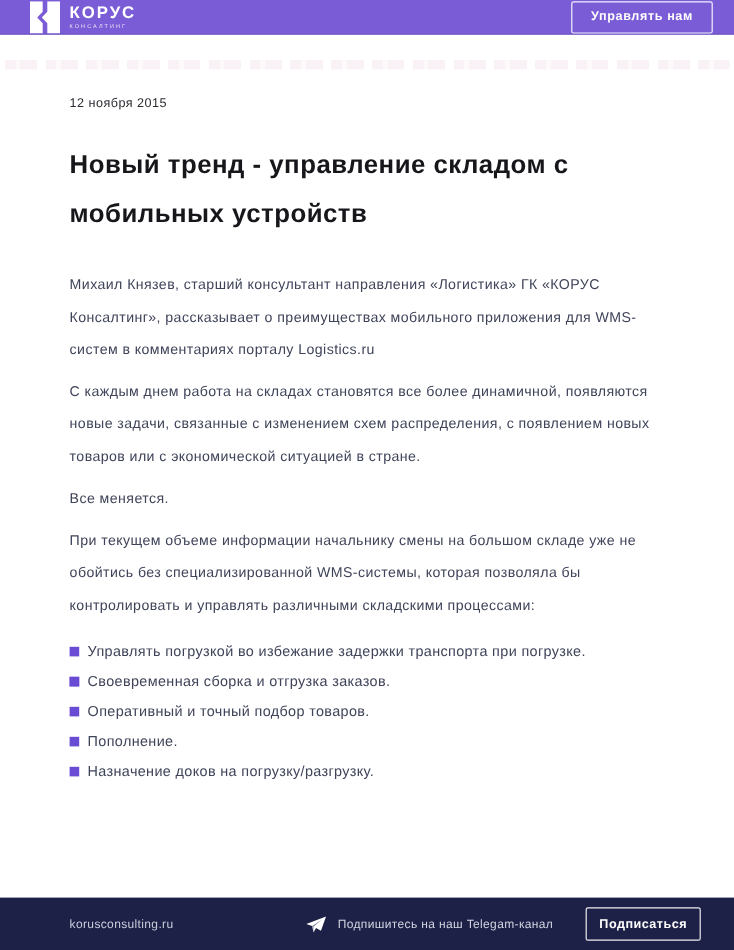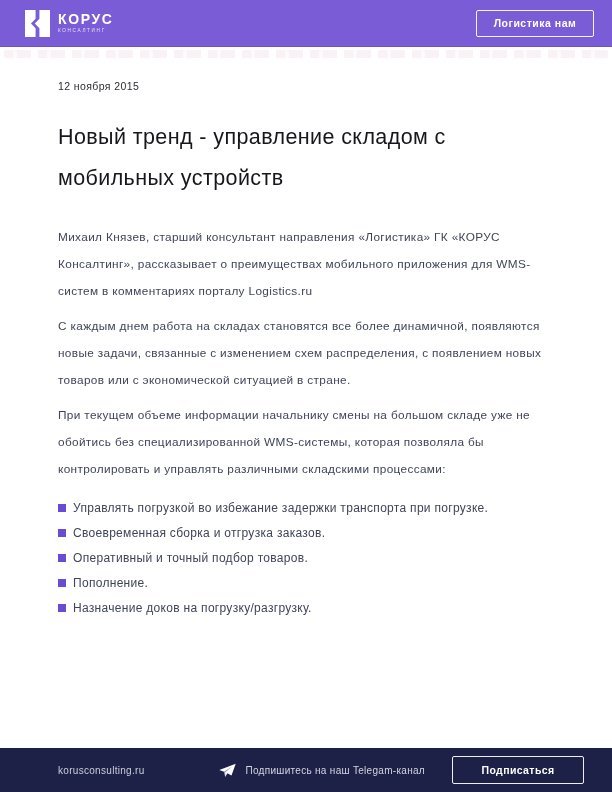--- a/index.html
+++ b/index.html
@@ -12,21 +12,21 @@
     height: 792px;
     background: #ffffff;
     overflow: hidden;
     margin: 0 auto;
   }
 
   
   .topbar {
     position: absolute;
     top: 0; left: 0; right: 0;
-    height: 47px;
+    height: 29px;
     background: #7a5cd6;
     border-bottom: 1px solid rgba(0,0,0,0.10);
     display: flex;
     align-items: center;
     justify-content: space-between;
     padding: 0 18px 0 25px;
   }
   .logo { display: flex; align-items: center; gap: 8px; cursor: pointer; }
   .logo-mark { width: 25px; height: 27px; display: block; }
   .logo-title {
@@ -69,21 +69,21 @@
     margin-top: 31px;
     color: #2c2c33;
     font-size: 10.5px;
     letter-spacing: 0.4px;
     line-height: 16px;
   }
   .title {
     margin-top: 23px;
     color: #16161b;
     font-size: 21.5px;
-    font-weight: normal;
+    font-weight: bold;
     letter-spacing: 0.4px;
     line-height: 41px;
   }
   .content p {
     margin-top: 25px;
     color: #3f4459;
     font-size: 11.8px;
     letter-spacing: 0.35px;
     line-height: 27px;
   }
@@ -120,52 +120,53 @@
   .site {
     color: #c9cdda;
     font-size: 10px;
     letter-spacing: 0.3px;
     margin-right: auto;
   }
   .tg { display: flex; align-items: center; gap: 9px; }
   .tg svg { width: 17px; height: 15px; display: block; }
   .tg-text { color: #d2d5e1; font-size: 10px; letter-spacing: 0.3px; }
   .btn.subscribe {
-    width: 132px; height: 28px;
+    width: 96px; height: 28px;
     margin-left: 27px;
     font-size: 10.5px; font-weight: bold; letter-spacing: 0.4px;
   }
 </style>
 </head>
 <body>
 
 <div class="page">
 
   <header class="topbar">
     <div class="logo">
       <svg class="logo-mark" viewBox="0 0 26 28" xmlns="http://www.w3.org/2000/svg">
         <polygon points="0,0 11,0 11,9 6.2,14 11,19 11,28 0,28" fill="#ffffff"></polygon>
         <polygon points="15,0 26,0 26,28 15,28 15,19 10.2,14 15,9" fill="#ffffff"></polygon>
       </svg>
       <div class="logo-text">
         <div class="logo-title">КОРУС</div>
         <div class="logo-subtitle">КОНСАЛТИНГ</div>
       </div>
     </div>
-    <button class="btn cta">Логистика нам</button>
+    <button class="btn cta">Управлять нам</button>
   </header>
 
   <div class="ghost-row"></div>
 
   <main class="content">
     <div class="date">12 ноября 2015</div>
     <h1 class="title">Новый тренд - управление складом с мобильных устройств</h1>
 
     <p>Михаил Князев, старший консультант направления «Логистика» ГК «КОРУС Консалтинг», рассказывает о преимуществах мобильного приложения для WMS-систем в комментариях порталу Logistics.ru</p>
     <p>С каждым днем работа на складах становятся все более динамичной, появляются новые задачи, связанные с изменением схем распределения, с появлением новых товаров или с экономической ситуацией в стране.</p>
+    <p>Все меняется.</p>
     <p>При текущем объеме информации начальнику смены на большом складе уже не обойтись без специализированной WMS-системы, которая позволяла бы контролировать и управлять различными складскими процессами:</p>
 
     <ul class="bullets">
       <li>
         <span class="sq"></span>
         <span>Управлять погрузкой во избежание задержки транспорта при погрузке.</span>
       </li>
       <li>
         <span class="sq"></span>
       </li>

